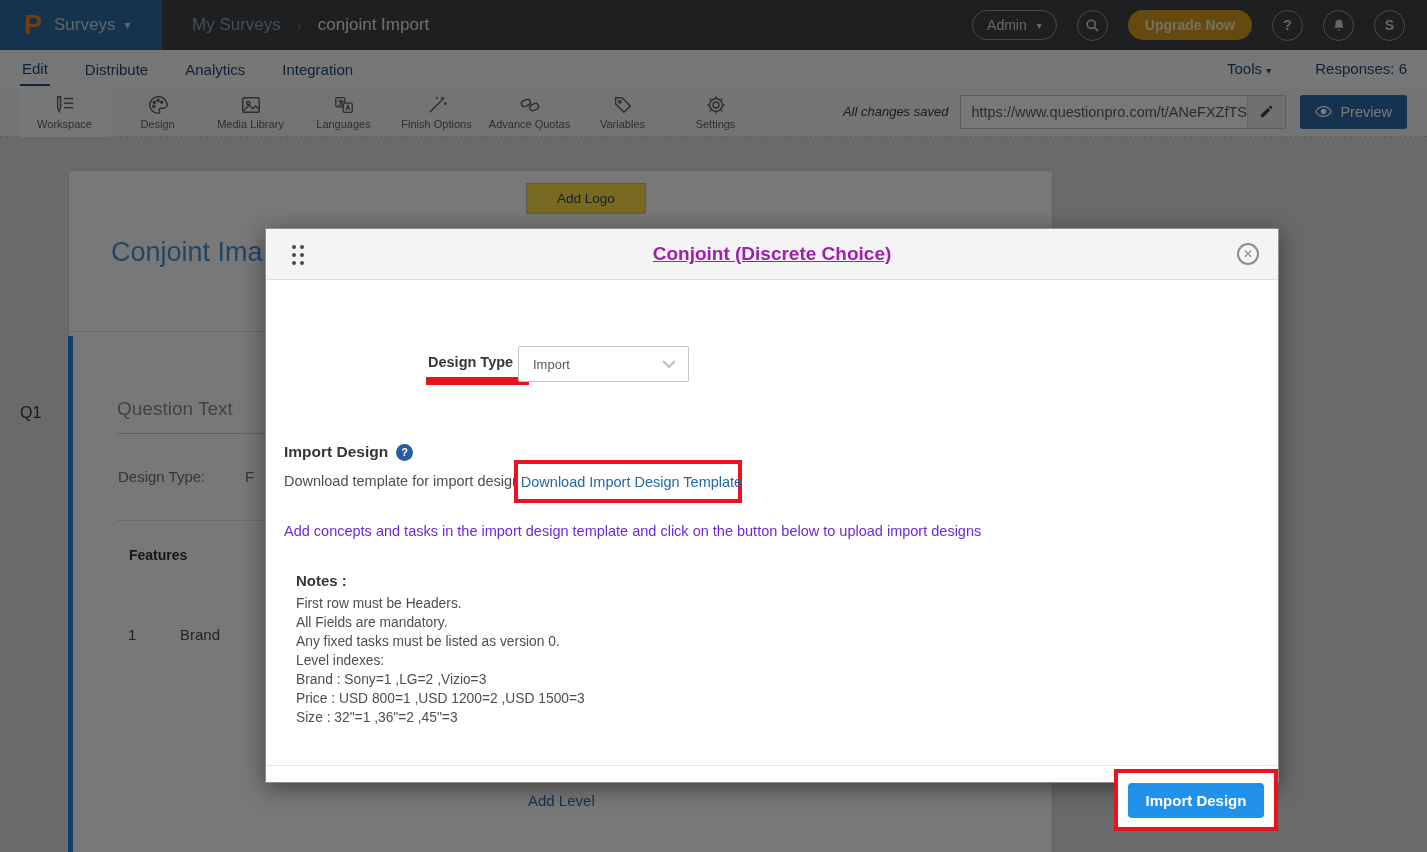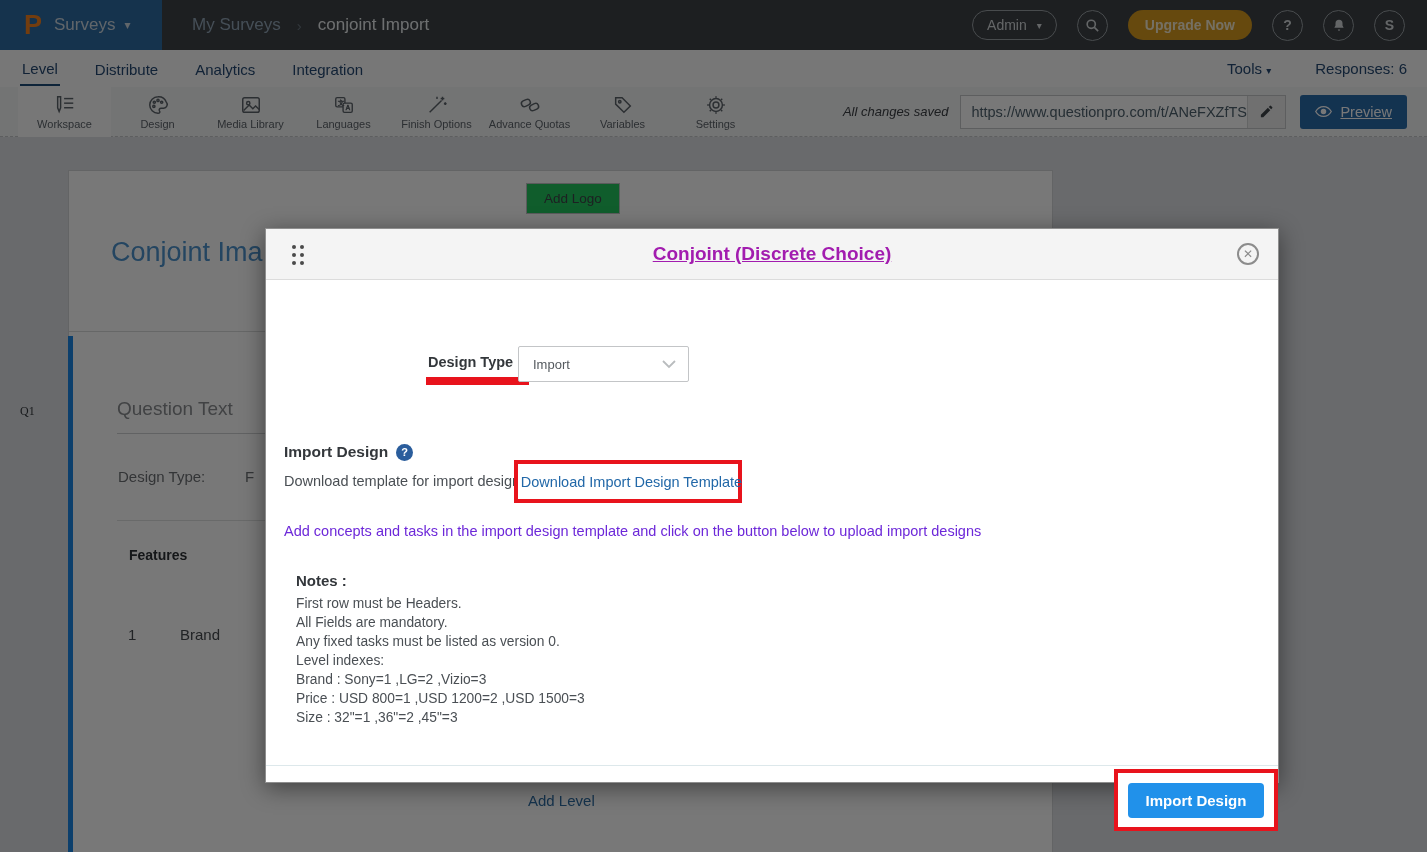--- a/index.html
+++ b/index.html
@@ -34,27 +34,27 @@
   .responses { font-size:15px; color:#264a73; }
   
   .toolbar { position:absolute; top:87px; left:0; right:0; height:50px; background:#f5f6f6; border-bottom:1px dashed #c6c8ca; display:flex; align-items:center; padding:0 20px 0 18px; z-index:1; }
   .tool { width:93px; height:50px; display:flex; flex-direction:column; align-items:center; justify-content:center; gap:2px; color:#5d646b; font-size:11px; cursor:pointer; }
   .tool.active { background:#fdfdfd; }
   .tool svg { stroke:#5d646b; }
   .saved-status { font-style:italic; color:#3c4045; font-size:13px; margin-left:auto; margin-right:12px; white-space:nowrap; }
   .url-box { width:326px; height:34px; background:#fff; border:1px solid #c6c8ca; display:flex; align-items:center; overflow:hidden; }
   .url-text { flex:1; padding:0 10px; font-size:14.5px; color:#50636f; white-space:nowrap; overflow:hidden; }
   .url-edit { width:38px; height:100%; background:#ededee; border-left:1px solid #d5d6d7; display:flex; align-items:center; justify-content:center; cursor:pointer; flex:none; }
-  .preview-btn { margin-left:14px; height:34px; padding:0 15px; background:#2a6cab; color:#fff; border-radius:3px; display:flex; align-items:center; gap:8px; font-size:14.5px; cursor:pointer;text-decoration:underline; }
+  .preview-btn { margin-left:14px; height:34px; padding:0 15px; background:#2a6cab; color:#fff; border-radius:3px; display:flex; align-items:center; gap:8px; font-size:14.5px; cursor:pointer; }
   
   .card { position:absolute; left:68px; top:170px; width:985px; bottom:0; background:#fff; border:1px solid #d2d4d6; border-bottom:none; }
-  .add-logo { position:absolute; left:457px; top:12px; border:1px solid #bfc1c3; background:#22c55e; color:#3f4449; font-size:13.5px; padding:7px 17px; cursor:pointer; }
+  .add-logo { position:absolute; left:457px; top:12px; border:1px solid #bfc1c3; background:#fde047; color:#3f4449; font-size:13.5px; padding:7px 30px; cursor:pointer; }
   .survey-title { position:absolute; left:42px; top:66px; font-size:27px; color:#4e94ce; font-weight:400; white-space:nowrap; }
   .card-divider { position:absolute; top:160px; left:0; right:0; border-top:1px solid #d8dadb; }
-  .q-code { position:absolute; left:20px; top:404px; font-size:12px; color:#31353a;font-family:Liberation Serif, serif; }
+  .q-code { position:absolute; left:20px; top:404px; font-size:16px; color:#31353a; }
   .q-border { position:absolute; left:68px; top:336px; width:5px; bottom:0; background:#1b87e6; }
   .q-text { position:absolute; left:117px; top:398px; font-size:19px; color:#8a8d90; }
   .q-text-line { position:absolute; left:117px; top:433px; width:520px; border-top:1px solid #cfd1d3; }
   .design-type-label { position:absolute; left:118px; top:468px; font-size:15px; color:#6e7175; }
   .design-type-frag { position:absolute; left:245px; top:468px; font-size:15px; color:#6e7175; }
   .design-type-line { position:absolute; left:117px; top:520px; width:520px; border-top:1px solid #dfe1e2; }
   .features-label { position:absolute; left:129px; top:547px; font-size:14px; font-weight:bold; color:#2e3237; }
   .feat-index { position:absolute; left:128px; top:626px; font-size:15px; color:#474b50; }
   .feat-name { position:absolute; left:180px; top:626px; font-size:15px; color:#474b50;text-align:center; }
   .add-level { position:absolute; left:528px; top:792px; font-size:15px; color:#2e6da4; cursor:pointer; }
@@ -122,21 +122,21 @@
             <path d="M10 19a2 2 0 0 0 4 0z"></path>
           </svg>
       </div>
       <div class="circle-btn">
         <b>S</b>
       </div>
     </div>
   </div>
 
   <div class="subnav">
-    <span class="tab active">Level</span>
+    <span class="tab active">Edit</span>
     <span class="tab">Distribute</span>
     <span class="tab">Analytics</span>
     <span class="tab">Integration</span>
     <div class="subnav-right">
       <span class="tools"><span>Tools</span> <span class="caret">▾</span></span>
       <span class="responses">Responses: 6</span>
     </div>
   </div>
 
   <div class="toolbar">

